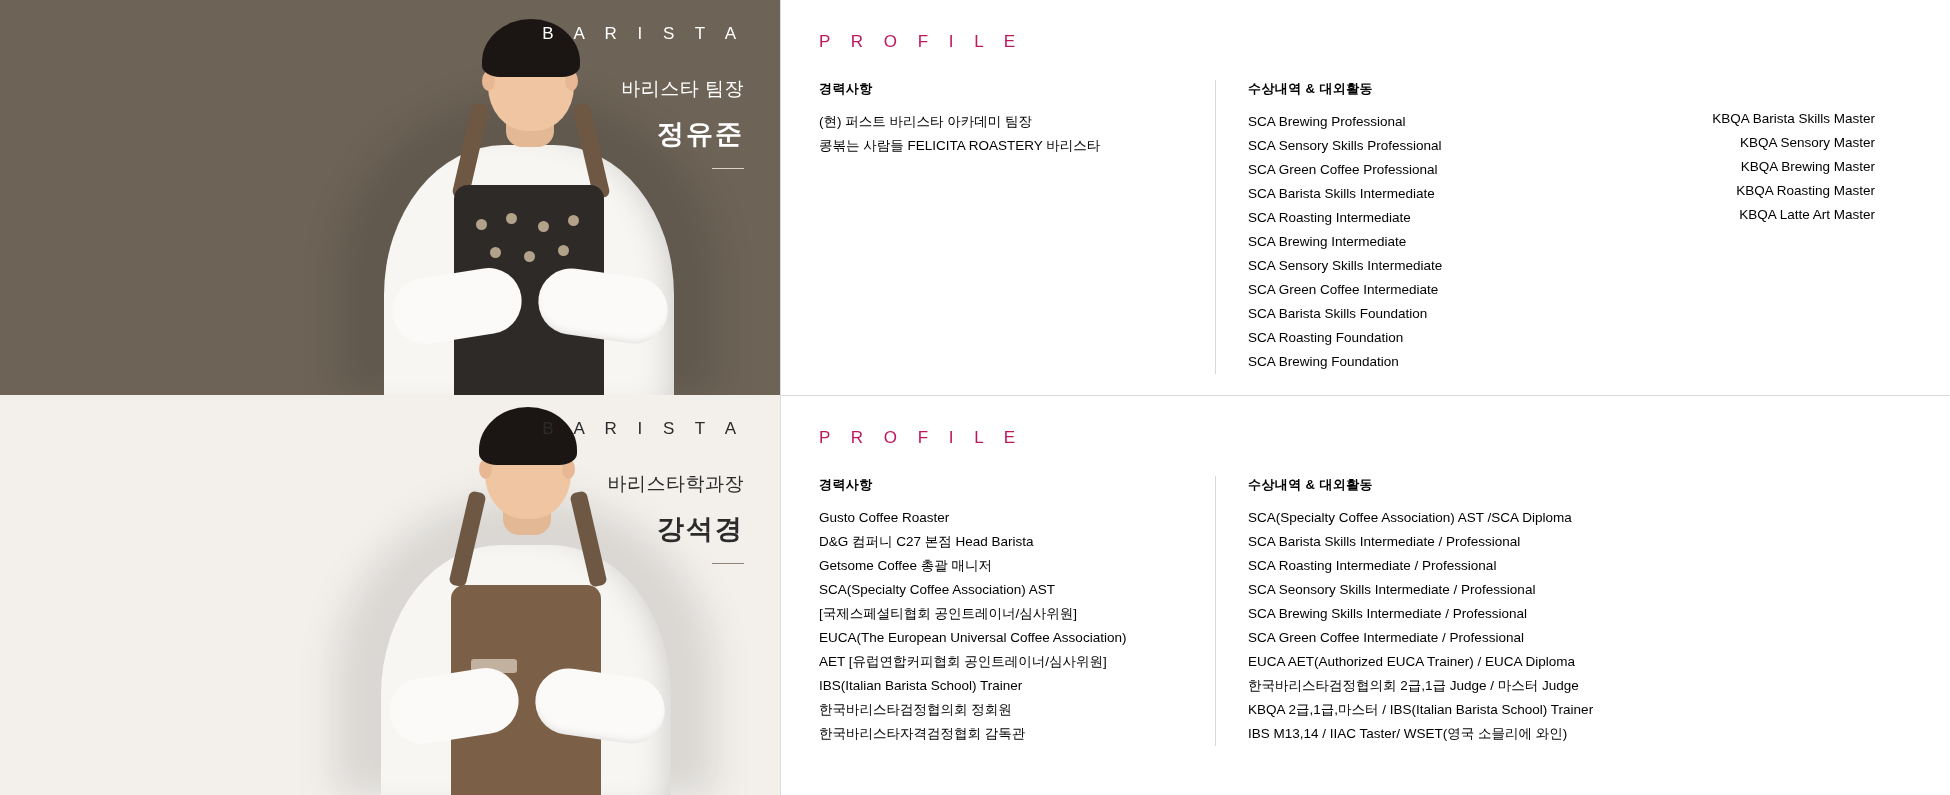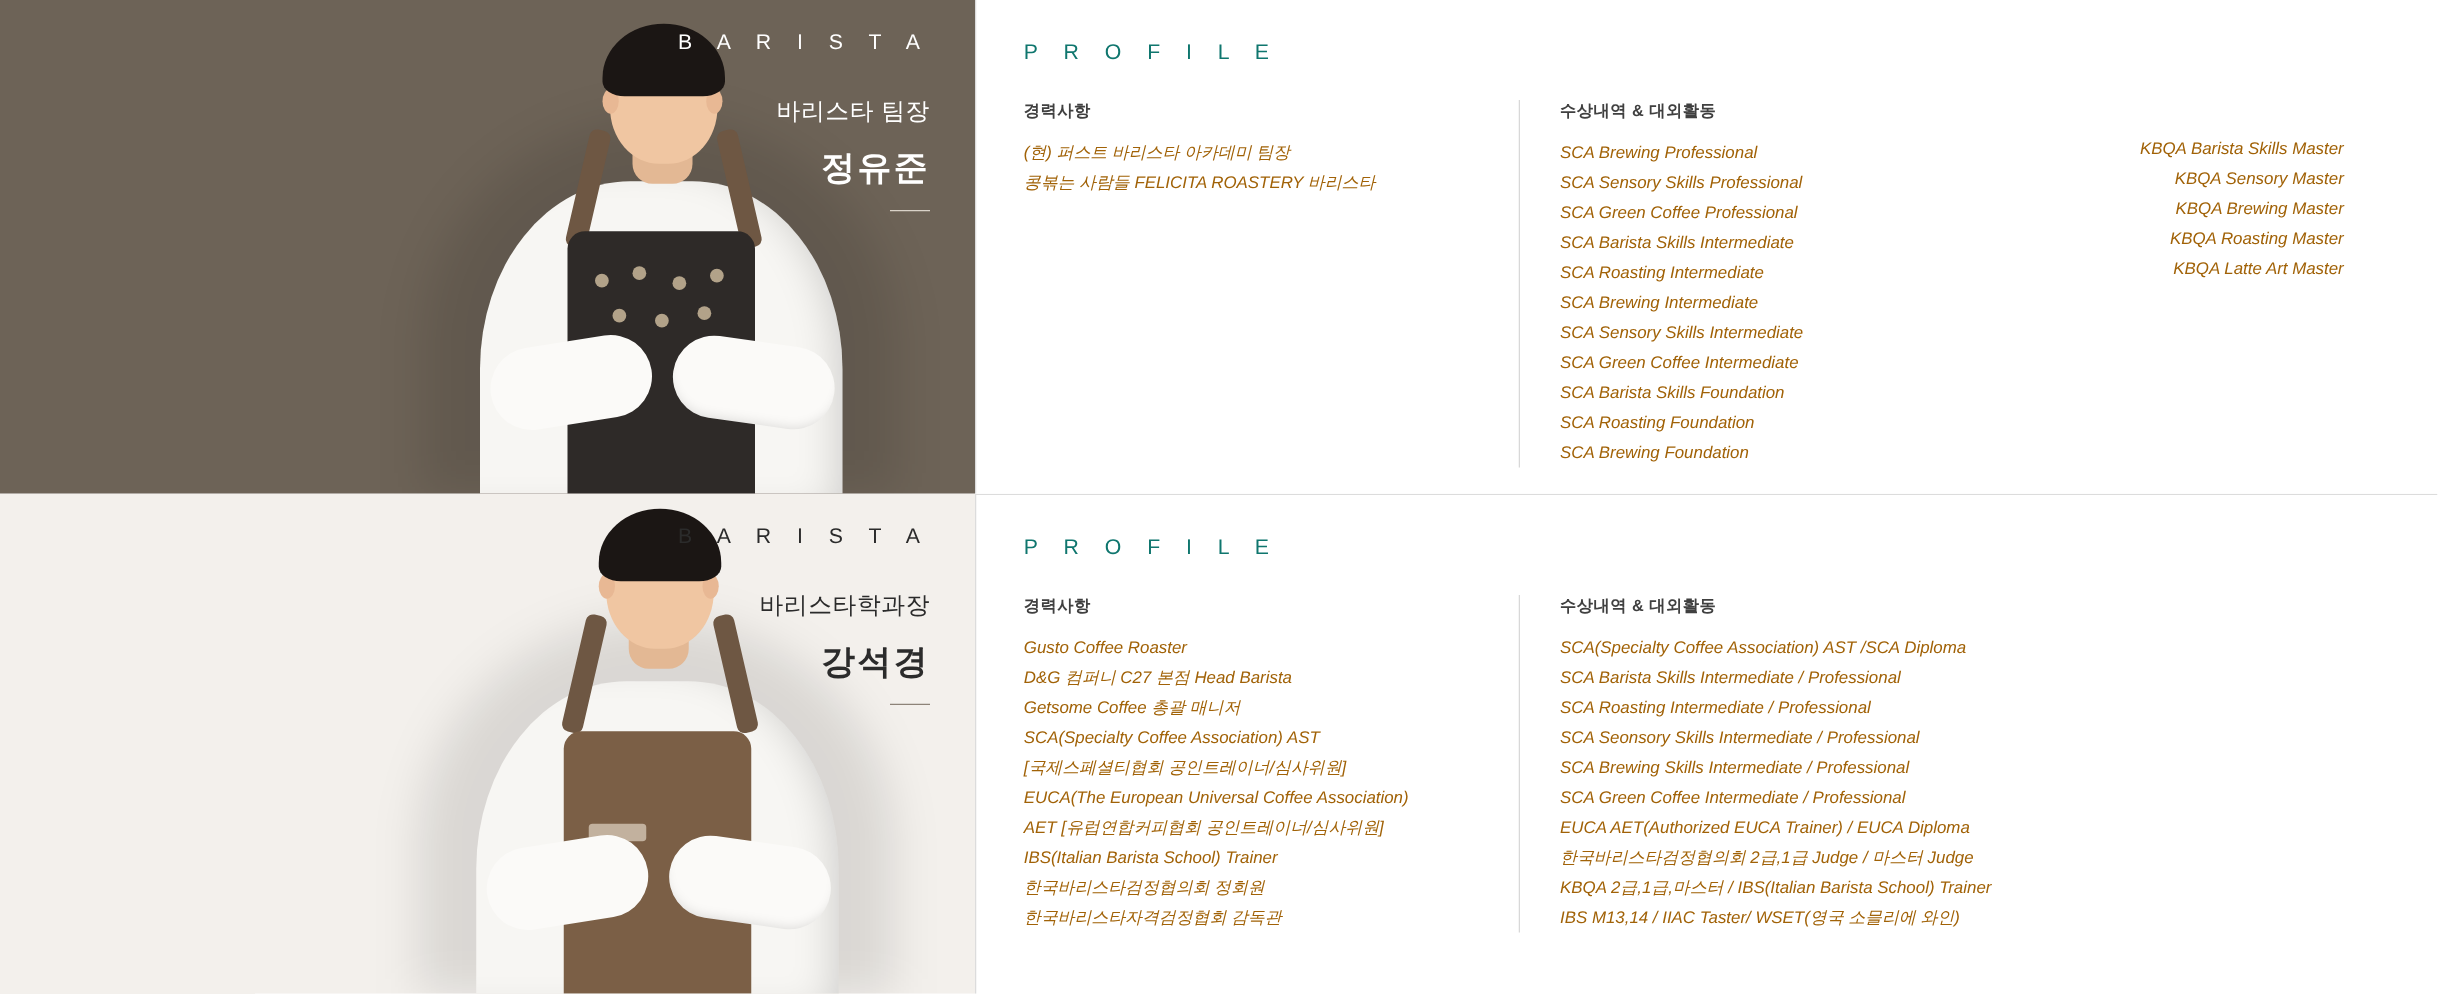--- a/index.html
+++ b/index.html
@@ -167,44 +167,43 @@
     flex: 1 1 auto;
     height: 100%;
     padding: 22px 0 0 38px;
     background: #ffffff;
     border-left: 1px solid #dcdcdc;
   }
   .profile.second .info-panel { border-top: 1px solid #dcdcdc; }
   .profile-heading {
     font-size: 17px;
     letter-spacing: 8px;
-    color: #0f766e;
+    color: #be185d;
     margin: 10px 0 28px 0;
   }
   .columns { display: flex; }
   .col { position: relative; }
   .col.career { width: 396px; padding-right: 16px; }
   .col.awards { width: 330px; padding-left: 32px; border-left: 1px solid #d8d8d8; }
   .col.awards2 { width: 330px; padding-left: 32px; text-align: right; }
   .col.awards-wide { width: 540px; padding-left: 32px; border-left: 1px solid #d8d8d8; }
   .col-title {
     font-size: 13px;
     font-weight: bold;
-    color: #404040;
+    color: #000000;
     margin-bottom: 12px;
     letter-spacing: 0.4px;
   }
   .col-title.spacer { visibility: hidden; }
   ul.lines { list-style: none; margin: 0; padding: 0; }
   ul.lines li {
     font-size: 13.5px;
     line-height: 24px;
-    color: #a16207;
+    color: #000000;
     white-space: nowrap;
-    font-style: italic;
   }
 </style>
 </head>
 <body>
 
 <div class="page">
 
   <section class="profile first">
 
     <div class="photo-panel dark">

